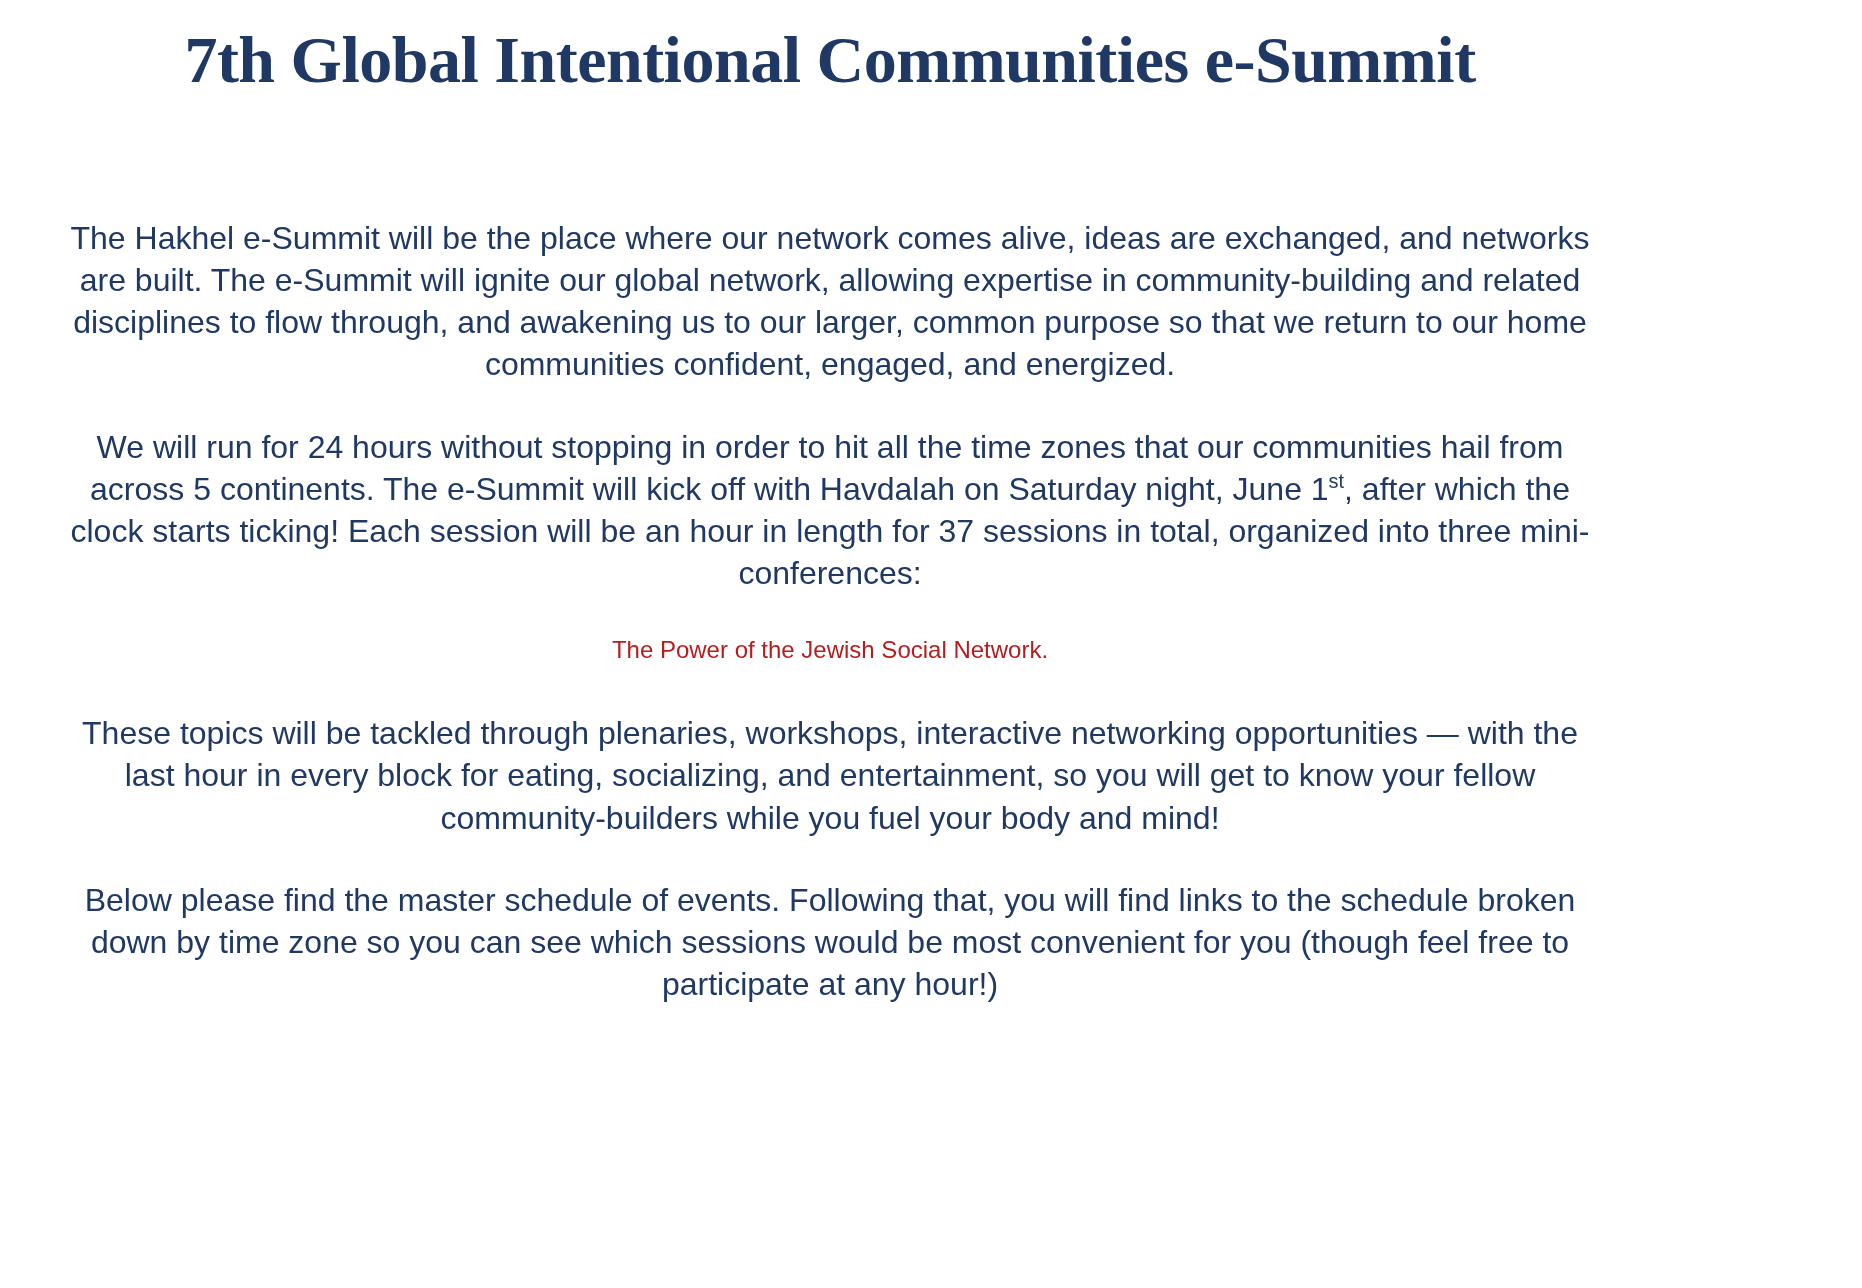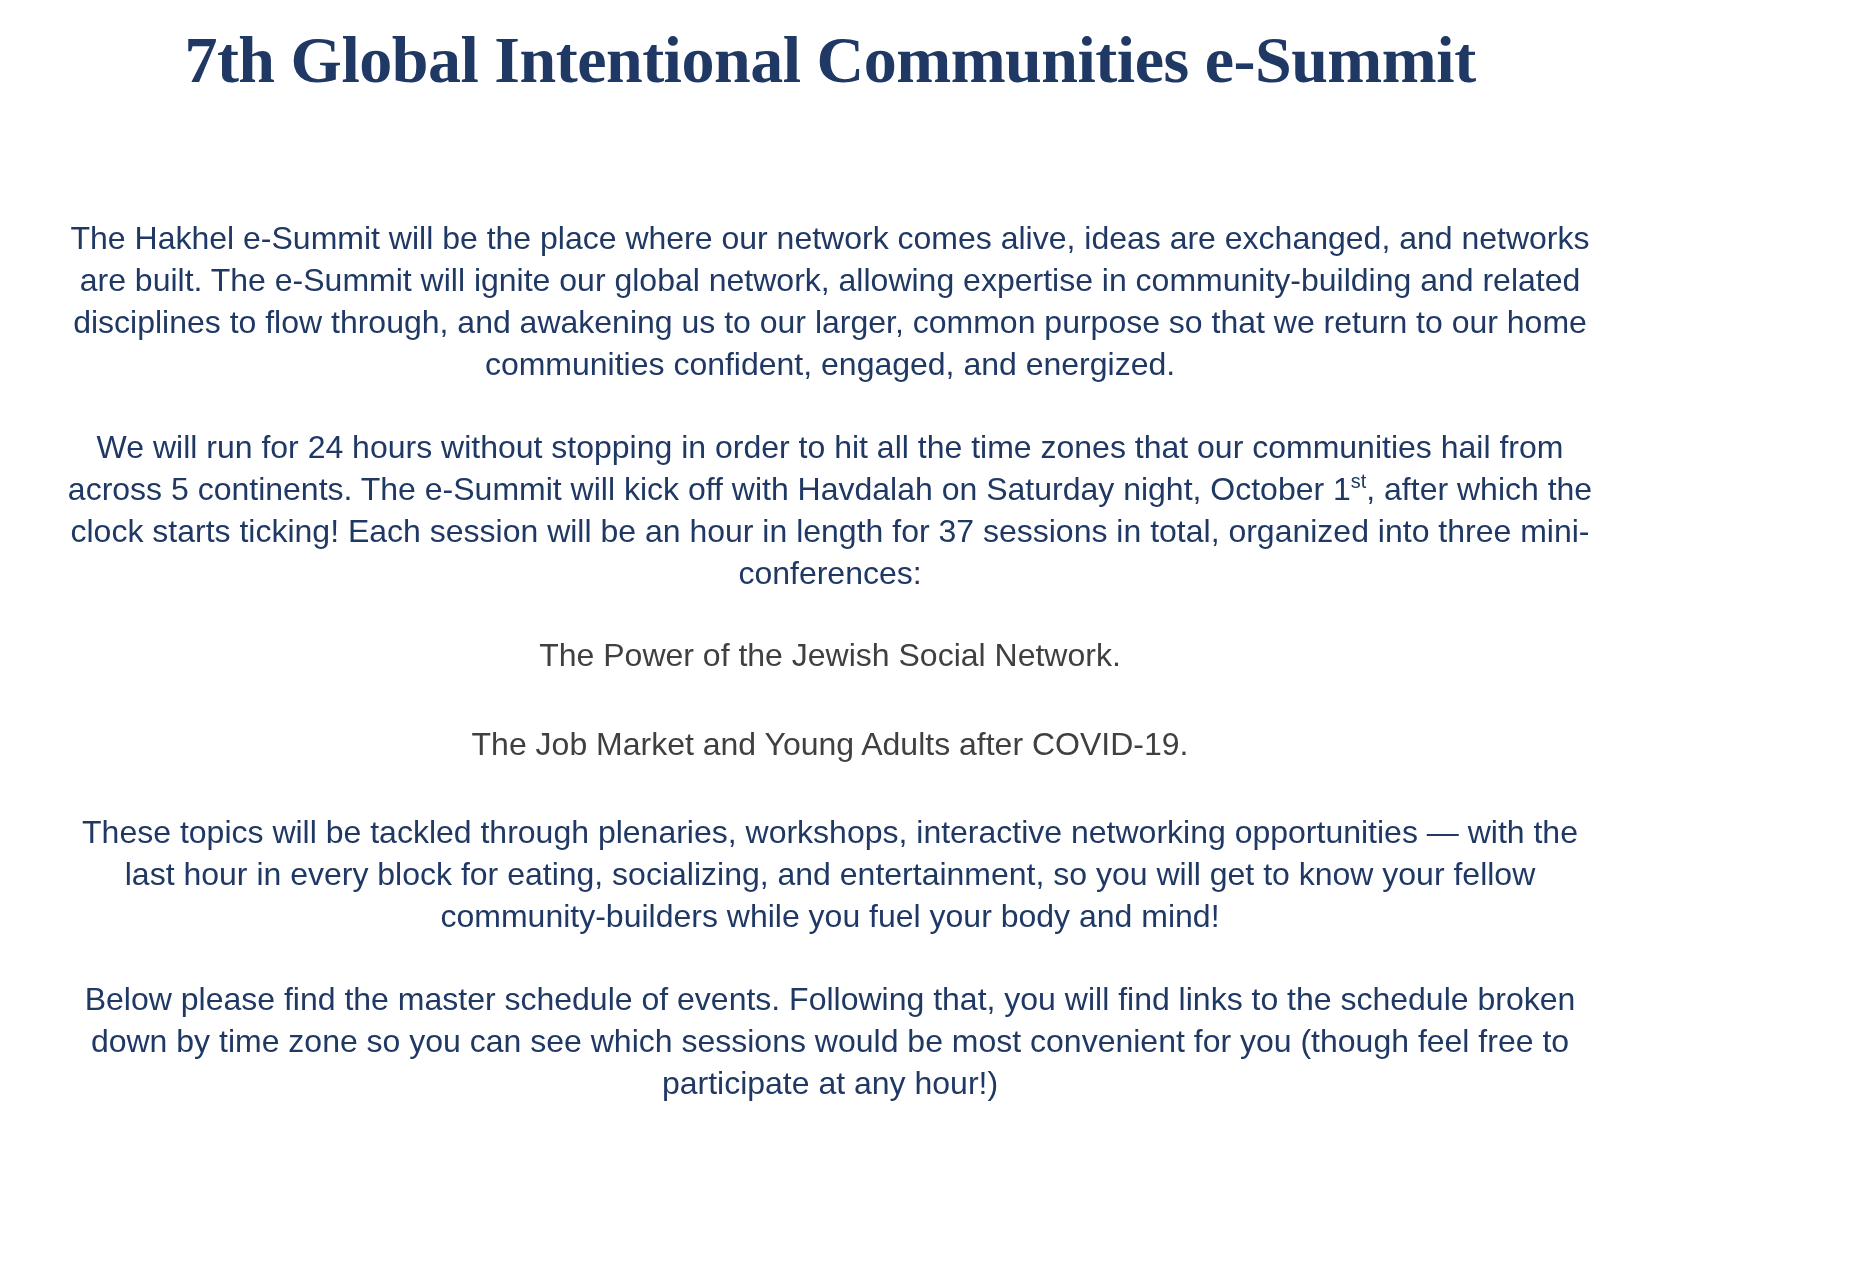--- a/index.html
+++ b/index.html
@@ -37,48 +37,47 @@
     line-height: 1.32;
     text-align: center;
     color: #1f3864;
     margin: 0 0 40px 0;
     padding: 0 22px;
   }
   p.para:last-child {
     margin-bottom: 0;
   }
   p.conference {
-    font-size: 32px;
+    font-size: 24px;
     line-height: 1.32;
     text-align: center;
-    color: #404040;
+    color: #b91c1c;
     margin: 0 0 46px 0;
   }
   sup {
     font-size: 0.62em;
     vertical-align: super;
     line-height: 0;
   }
 </style>
 </head>
 <body>
 
 <div class="page">
 
   <h1 class="page-title">7th Global Intentional Communities e-Summit</h1>
 
   <div class="body-block">
 
     <p class="para">The Hakhel e-Summit will be the place where our network comes alive, ideas are exchanged, and networks are built. The e-Summit will ignite our global network, allowing expertise in community-building and related disciplines to flow through, and awakening us to our larger, common purpose so that we return to our home communities confident, engaged, and energized.</p>
 
-    <p class="para"><span>We will run for 24 hours without stopping in order to hit all the time zones that our communities hail from across 5 continents. The e-Summit will kick off with Havdalah on Saturday night, October 1</span><sup>st</sup><span>, after which the clock starts ticking! Each session will be an hour in length for 37 sessions in total, organized into three mini-conferences:</span></p>
+    <p class="para"><span>We will run for 24 hours without stopping in order to hit all the time zones that our communities hail from across 5 continents. The e-Summit will kick off with Havdalah on Saturday night, June 1</span><sup>st</sup><span>, after which the clock starts ticking! Each session will be an hour in length for 37 sessions in total, organized into three mini-conferences:</span></p>
 
     <p class="conference">The Power of the Jewish Social Network.</p>
 
 
-    <p class="conference">The Job Market and Young Adults after COVID-19.</p>
 
     <p class="para">These topics will be tackled through plenaries, workshops, interactive networking opportunities — with the last hour in every block for eating, socializing, and entertainment, so you will get to know your fellow community-builders while you fuel your body and mind!</p>
 
     <p class="para">Below please find the master schedule of events. Following that, you will find links to the schedule broken down by time zone so you can see which sessions would be most convenient for you (though feel free to participate at any hour!)</p>
 
   </div>
 </div>
 
 </body></html>

